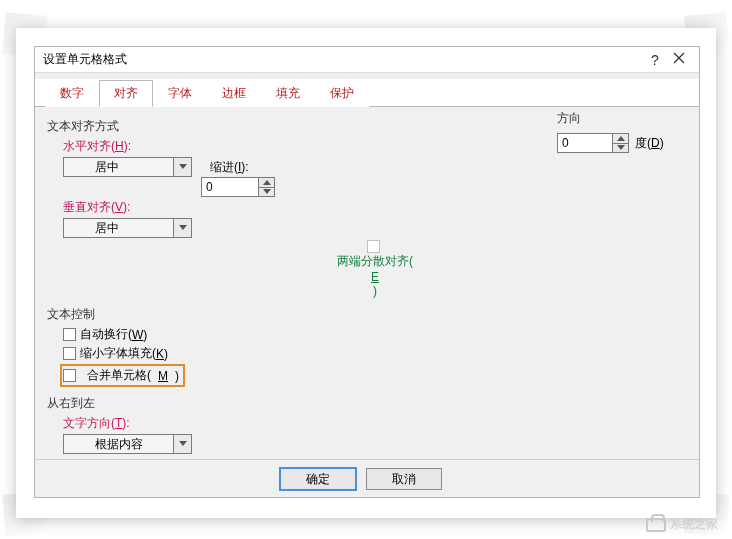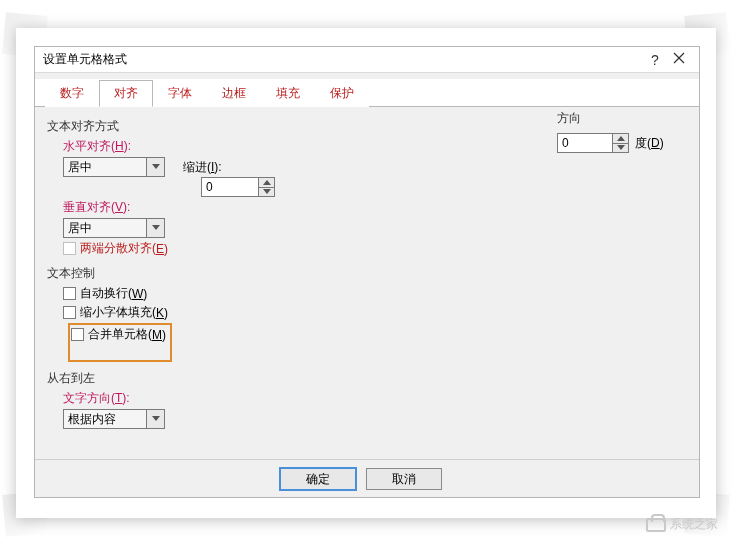--- a/index.html
+++ b/index.html
@@ -36,40 +36,40 @@
   }
   .tab.active { border-color:#b8b8b8; border-bottom:1px solid #fff; background:#fff; z-index:2;}
   .content { position:relative; padding: 8px 12px; height: calc(100% - 26px - 28px - 38px); }
 
   .group-label { color:#333; margin-top:3px; margin-bottom:3px; }
   .field-row { display:flex; align-items:center; margin:2px 0 2px 16px; }
   .field-label { margin-bottom:2px; margin-left:16px; color:#be185d;}
   .underline { text-decoration: underline; }
 
   .combo {
-    display:inline-flex; align-items:stretch; border:1px solid #7a7a7a; background:#f5f5f5; height:20px;
+    display:inline-flex; align-items:stretch; border:1px solid #7a7a7a; background:#f5f5f5; height:20px;padding-left:27px;
   }
   .combo .val { padding:1px 4px; min-width: 82px; display:flex; align-items:center; }
   .combo .btn { width:18px; border-left:1px solid #7a7a7a; display:flex; align-items:center; justify-content:center; background:#e9e9e9;}
   .combo .btn svg { fill:#555; }
 
   .spinner {
     display:inline-flex; border:1px solid #7a7a7a; height:20px; background:#fff;
   }
   .spinner .val { min-width:56px; padding:1px 4px; display:flex; align-items:center; }
   .spinner .btns { width:16px; display:flex; flex-direction:column; border-left:1px solid #7a7a7a;}
   .spinner .btns div { flex:1; display:flex; align-items:center; justify-content:center; background:#e9e9e9;}
   .spinner .btns div:first-child { border-bottom:1px solid #7a7a7a;}
   .spinner .btns svg{ fill:#555; }
 
   .checkbox-row { display:flex; align-items:center; margin-left:16px; margin-top:2px;}
   .cb { width:13px; height:13px; border:1px solid #7a7a7a; background:#fff; margin-right:4px; }
   .cb.disabled { border-color:#c0c0c0; }
-  .checkbox-row.disabled { color:#b91c1c; }
-  .checkbox-row.highlight { border:2px solid #e08b2c; padding:1px 4px 17px 1px; margin-left:21px; display:inline-flex;}
+  .checkbox-row.disabled { color:#15803d;flex-direction:column; }
+  .checkbox-row.highlight { border:2px solid #e08b2c; padding:1px 4px 1px 1px; margin-left:13px; display:inline-flex;gap:7px;}
 
   
   .orient-panel { position:absolute; right:6px; top:0; width:136px; }
   .orient-box {
     border:1px solid #c2c2c2; height:178px; background:#fff; margin-top:4px; padding:4px; display:flex; gap:4px;
   }
   .orient-left {
     width:28px; border:1px solid #b5b5b5; background:#fff; display:flex; align-items:center; justify-content:center;
     writing-mode: vertical-rl; text-orientation: upright; letter-spacing:4px; font-size:12px;
   }

